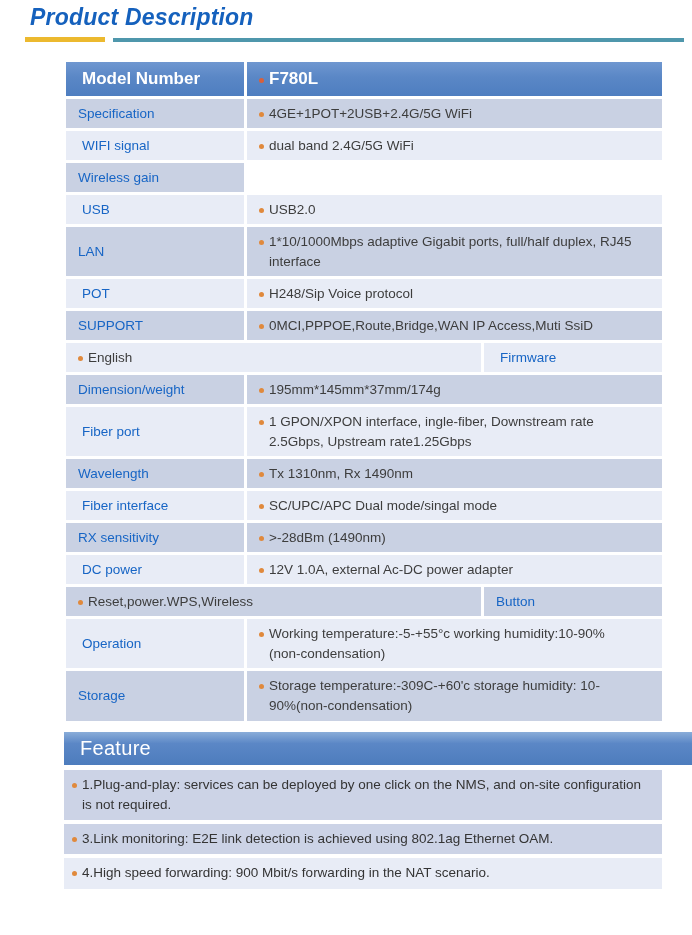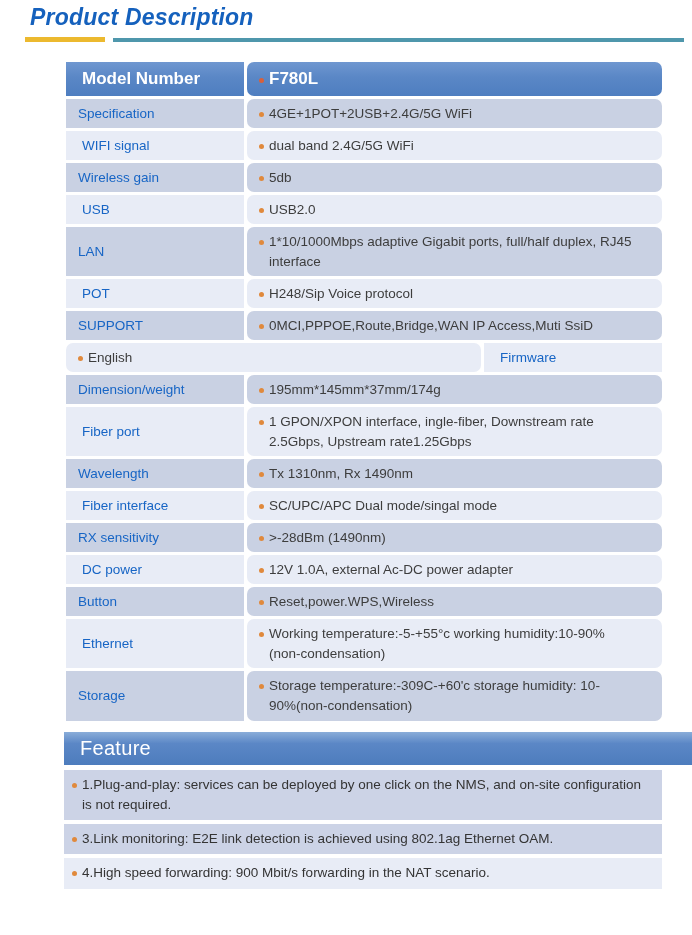--- a/index.html
+++ b/index.html
@@ -60,21 +60,20 @@
     min-height:29px;
   }
   .cell-value{
     flex:1;
     padding:5px 8px 5px 12px;
     display:flex;
     align-items:center;
     font-size:13.5px;
     color:#3d3d3d;
     min-height:29px;
-    border-radius:7px;
   }
   .row-dark .cell{background:#c9d1e3;padding-left:12px;}
   .row-light .cell{background:#e8ecf6;}
   .dot{
     width:5px;height:5px;
     border-radius:50%;
     background:#e0893c;
     flex:0 0 5px;
     margin-right:5px;
     margin-top:1px;
@@ -163,24 +162,20 @@
     <div class="cell cell-value">
         <span class="dot"></span>
         <span>dual band 2.4G/5G WiFi</span>
       </div>
   </div>
 
   <div class="trow row-dark">
     <div class="cell cell-label">
         <span>Wireless gain</span>
       </div>
-    <div class="cell cell-value">
-        <span class="dot"></span>
-        <span>5db</span>
-      </div>
   </div>
 
   <div class="trow row-light">
     <div class="cell cell-label">
         <span>USB</span>
       </div>
     <div class="cell cell-value">
         <span class="dot"></span>
         <span>USB2.0</span>
       </div>
@@ -280,32 +275,32 @@
     <div class="cell cell-label">
         <span>DC power</span>
       </div>
     <div class="cell cell-value">
         <span class="dot"></span>
         <span>12V 1.0A, external Ac-DC power adapter</span>
       </div>
   </div>
 
   <div class="trow row-dark">
+    <div class="cell cell-value">
+        <span class="dot"></span>
+        <span>Reset,power.WPS,Wireless</span>
+      </div>
     <div class="cell cell-label">
         <span>Button</span>
       </div>
-    <div class="cell cell-value">
-        <span class="dot"></span>
-        <span>Reset,power.WPS,Wireless</span>
-      </div>
   </div>
 
   <div class="trow row-light tall">
     <div class="cell cell-label">
-        <span>Ethernet</span>
+        <span>Operation</span>
       </div>
     <div class="cell cell-value">
         <span class="dot"></span>
         <span class="w345">Working temperature:-5-+55°c working humidity:10-90%(non-condensation)</span>
       </div>
   </div>
 
   <div class="trow row-dark tall">
     <div class="cell cell-label">
         <span>Storage</span>

